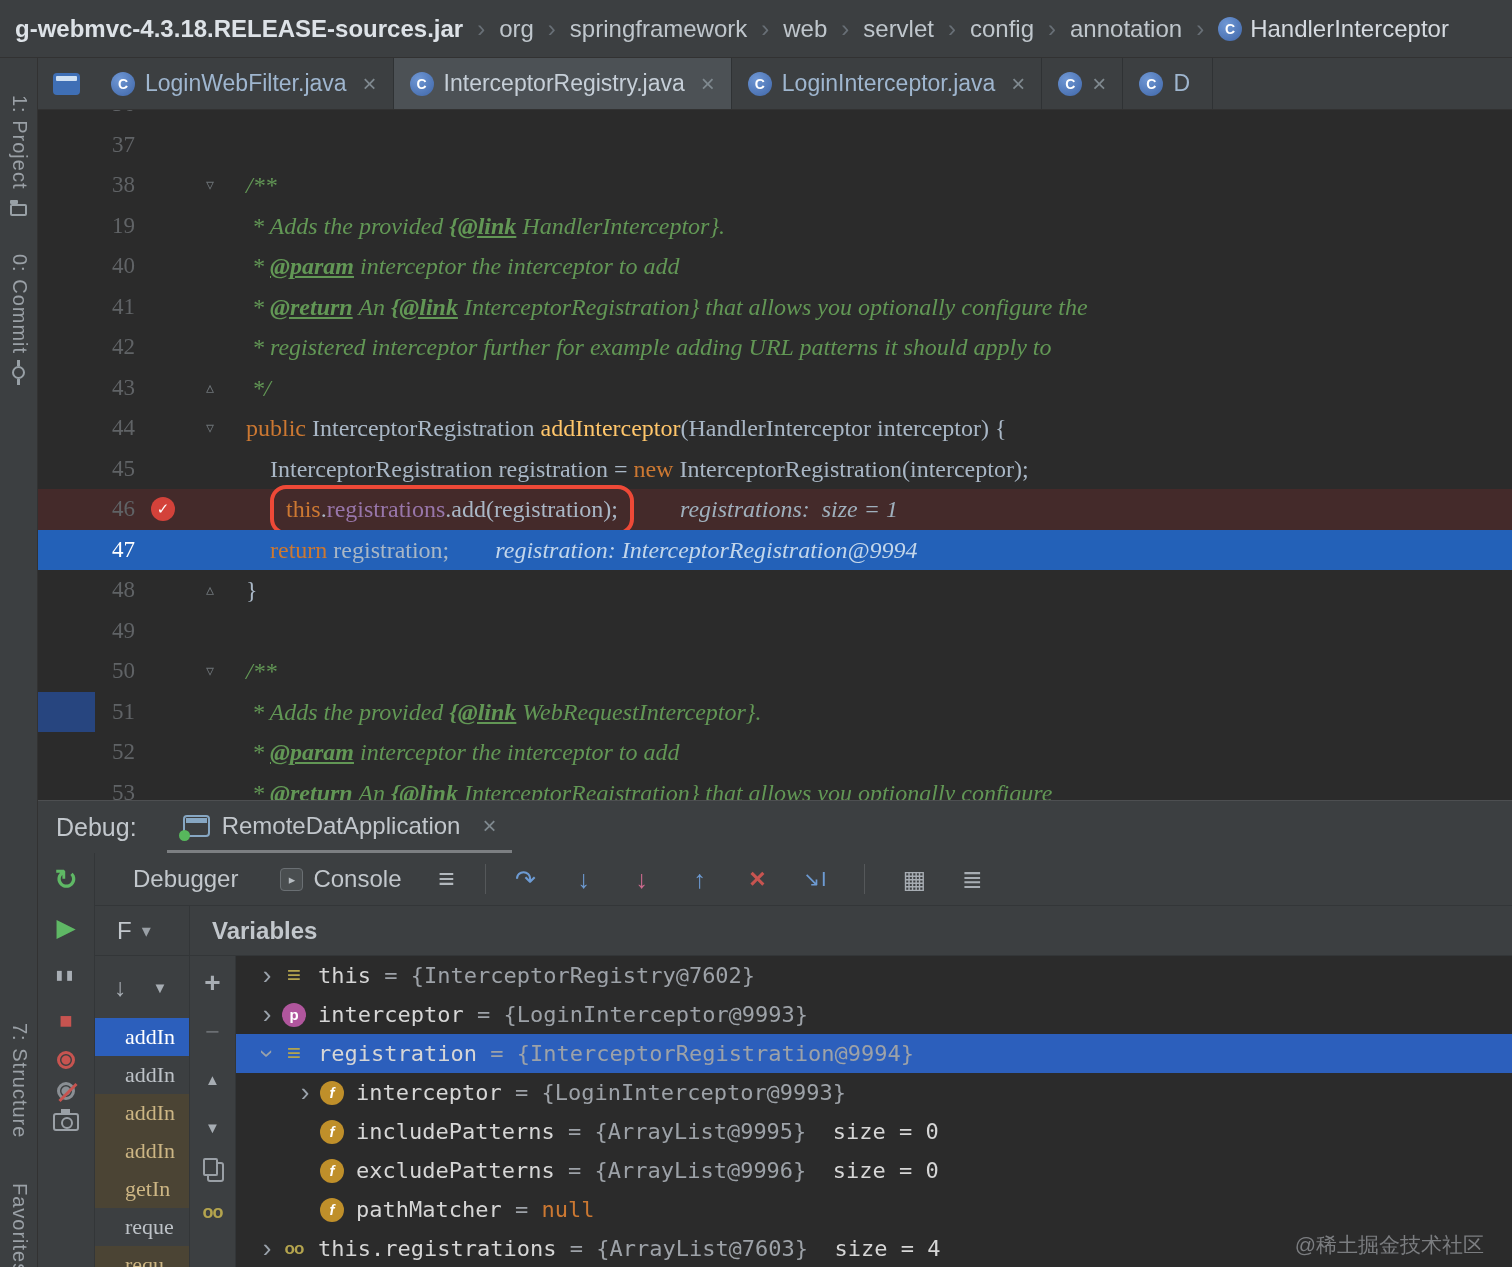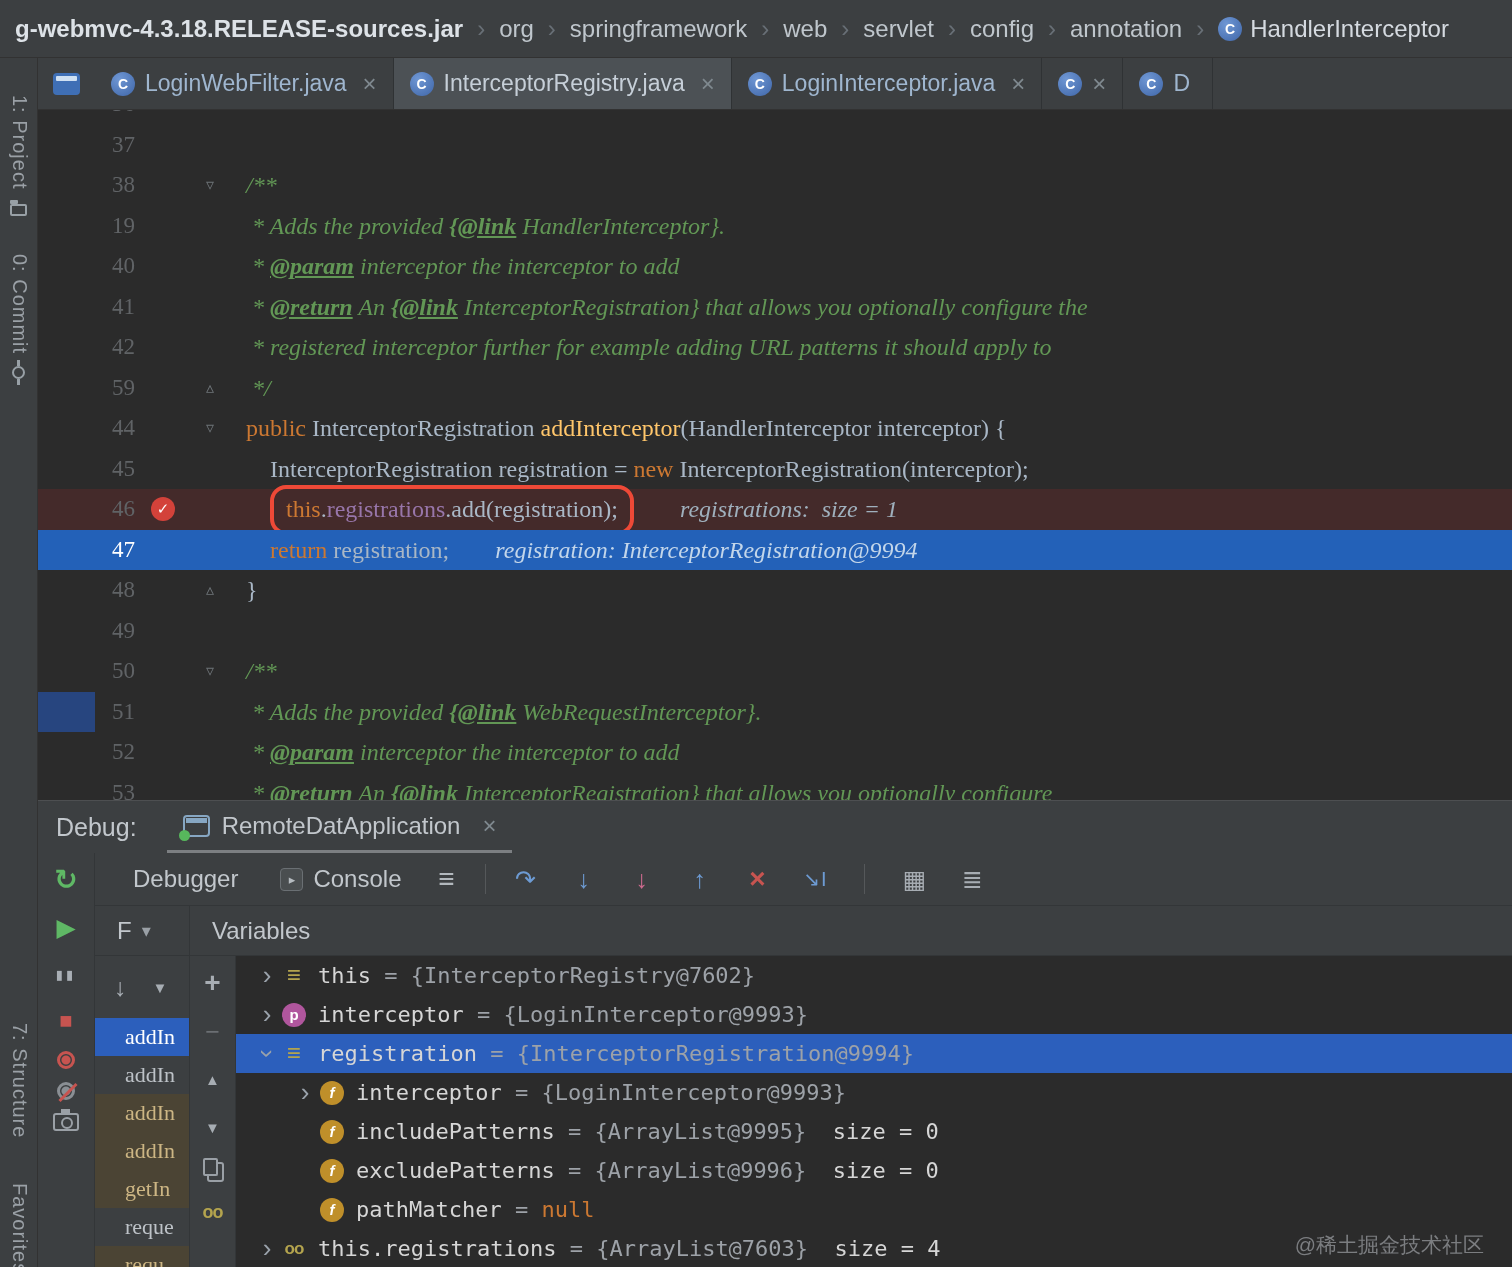--- a/index.html
+++ b/index.html
@@ -124,21 +124,21 @@
                color:#c2c7cc; font-size:24px; border-bottom:1px solid #333638; }
   .combo-arrow { color:#9aa0a6; font-size:18px; }
   .frames-toolbar { height:62px; flex:none; display:flex; align-items:center; gap:6px; padding-left:8px; }
   .frames-list { flex:1; overflow:hidden;font-family:Liberation Serif, serif; }
   .frow { height:38px; line-height:38px; padding-left:30px; font-size:22px; color:#bdc2c7; white-space:nowrap; overflow:hidden; }
   .frow.selected { background:#2c5fbc; color:#ffffff; }
   .frow.lib { background:#4b4434; color:#cdb684; }
 
   .rightpanel { flex:1; display:flex; flex-direction:column; min-width:0; }
   .varheader { height:50px; flex:none; display:flex; align-items:center; padding-left:22px;
-               color:#c2c7cc; font-size:24px; border-bottom:1px solid #333638; }
+               color:#c2c7cc; font-size:24px; border-bottom:1px solid #333638;font-weight:bold; }
   .varbody { flex:1; display:flex; min-height:0; }
   .watchrail { width:46px; flex:none; border-right:1px solid #333638; display:flex; flex-direction:column;
                align-items:center; padding-top:10px; gap:14px; }
   .vtree { flex:1; background:#2b2b2b; overflow:hidden; }
   .vrow { height:39px; display:flex; align-items:center; white-space:pre;
           font-family:"DejaVu Sans Mono",monospace; font-size:22px; }
   .vrow.sel { background:#2c5fbc; }
   .chev { width:30px; flex:none; display:inline-block; text-align:center; color:#9aa2ab; font-size:26px;
           font-family:"Liberation Sans",sans-serif; }
   .chev.down { transform:rotate(90deg); }
@@ -249,21 +249,21 @@
 
       <div class="editor">
         <div class="codewrap">
             <div class="crow"><span class="gmark"></span><span class="lnum">36</span><span class="licon"></span><span class="lbody"></span></div>
             <div class="crow"><span class="gmark"></span><span class="lnum">37</span><span class="licon"></span><span class="lbody"></span></div>
             <div class="crow"><span class="gmark"></span><span class="lnum">38</span><span class="licon"><span class="fold">▿</span></span><span class="lbody"><span class="c-def">    </span><span class="c-com">/**</span></span></div>
             <div class="crow"><span class="gmark"></span><span class="lnum">19</span><span class="licon"></span><span class="lbody"><span class="c-com">     * Adds the provided </span><span class="c-tag">{@link</span><span class="c-com"> HandlerInterceptor}.</span></span></div>
             <div class="crow"><span class="gmark"></span><span class="lnum">40</span><span class="licon"></span><span class="lbody"><span class="c-com">     * </span><span class="c-tag">@param</span><span class="c-com"> interceptor the interceptor to add</span></span></div>
             <div class="crow"><span class="gmark"></span><span class="lnum">41</span><span class="licon"></span><span class="lbody"><span class="c-com">     * </span><span class="c-tag">@return</span><span class="c-com"> An </span><span class="c-tag">{@link</span><span class="c-com"> InterceptorRegistration}</span><span class="c-com"> that allows you optionally configure the</span></span></div>
             <div class="crow"><span class="gmark"></span><span class="lnum">42</span><span class="licon"></span><span class="lbody"><span class="c-com">     * registered interceptor further for example adding URL patterns it should apply to</span></span></div>
-            <div class="crow"><span class="gmark"></span><span class="lnum">59</span><span class="licon"><span class="fold">▵</span></span><span class="lbody"><span class="c-com">     */</span></span></div>
+            <div class="crow"><span class="gmark"></span><span class="lnum">43</span><span class="licon"><span class="fold">▵</span></span><span class="lbody"><span class="c-com">     */</span></span></div>
             <div class="crow"><span class="gmark"></span><span class="lnum">44</span><span class="licon"><span class="fold">▿</span></span><span class="lbody"><span class="c-def">    </span><span class="c-kw">public </span><span class="c-def">InterceptorRegistration </span><span class="c-meth">addInterceptor</span><span class="c-def">(HandlerInterceptor interceptor) {</span></span></div>
             <div class="crow"><span class="gmark"></span><span class="lnum">45</span><span class="licon"></span><span class="lbody"><span class="c-def">        InterceptorRegistration registration = </span><span class="c-kw">new </span><span class="c-def">InterceptorRegistration(interceptor);</span></span></div>
             <div class="crow bp-row"><span class="gmark"></span><span class="lnum">46</span><span class="licon"><span class="bp-dot">✓</span></span><span class="lbody"><span class="c-def">        </span><span class="redbox"><span class="c-kw">this</span><span class="c-def">.</span><span class="c-field">registrations</span><span class="c-def">.add(registration);</span></span><span class="c-hint">registrations:  size = 1</span></span></div>
             <div class="crow exec-row"><span class="gmark"></span><span class="lnum">47</span><span class="licon"></span><span class="lbody"><span class="c-def">        </span><span class="c-kw">return </span><span class="c-def">registration;</span><span class="c-hint">registration: InterceptorRegistration@9994</span></span></div>
             <div class="crow"><span class="gmark"></span><span class="lnum">48</span><span class="licon"><span class="fold">▵</span></span><span class="lbody"><span class="c-def">    }</span></span></div>
             <div class="crow"><span class="gmark"></span><span class="lnum">49</span><span class="licon"></span><span class="lbody"></span></div>
             <div class="crow"><span class="gmark"></span><span class="lnum">50</span><span class="licon"><span class="fold">▿</span></span><span class="lbody"><span class="c-def">    </span><span class="c-com">/**</span></span></div>
             <div class="crow"><span class="gmark on"></span><span class="lnum">51</span><span class="licon"></span><span class="lbody"><span class="c-com">     * Adds the provided </span><span class="c-tag">{@link</span><span class="c-com"> WebRequestInterceptor}.</span></span></div>
             <div class="crow"><span class="gmark"></span><span class="lnum">52</span><span class="licon"></span><span class="lbody"><span class="c-com">     * </span><span class="c-tag">@param</span><span class="c-com"> interceptor the interceptor to add</span></span></div>
             <div class="crow"><span class="gmark"></span><span class="lnum">53</span><span class="licon"></span><span class="lbody"><span class="c-com">     * </span><span class="c-tag">@return</span><span class="c-com"> An </span><span class="c-tag">{@link</span><span class="c-com"> InterceptorRegistration} that allows you optionally configure</span></span></div>

